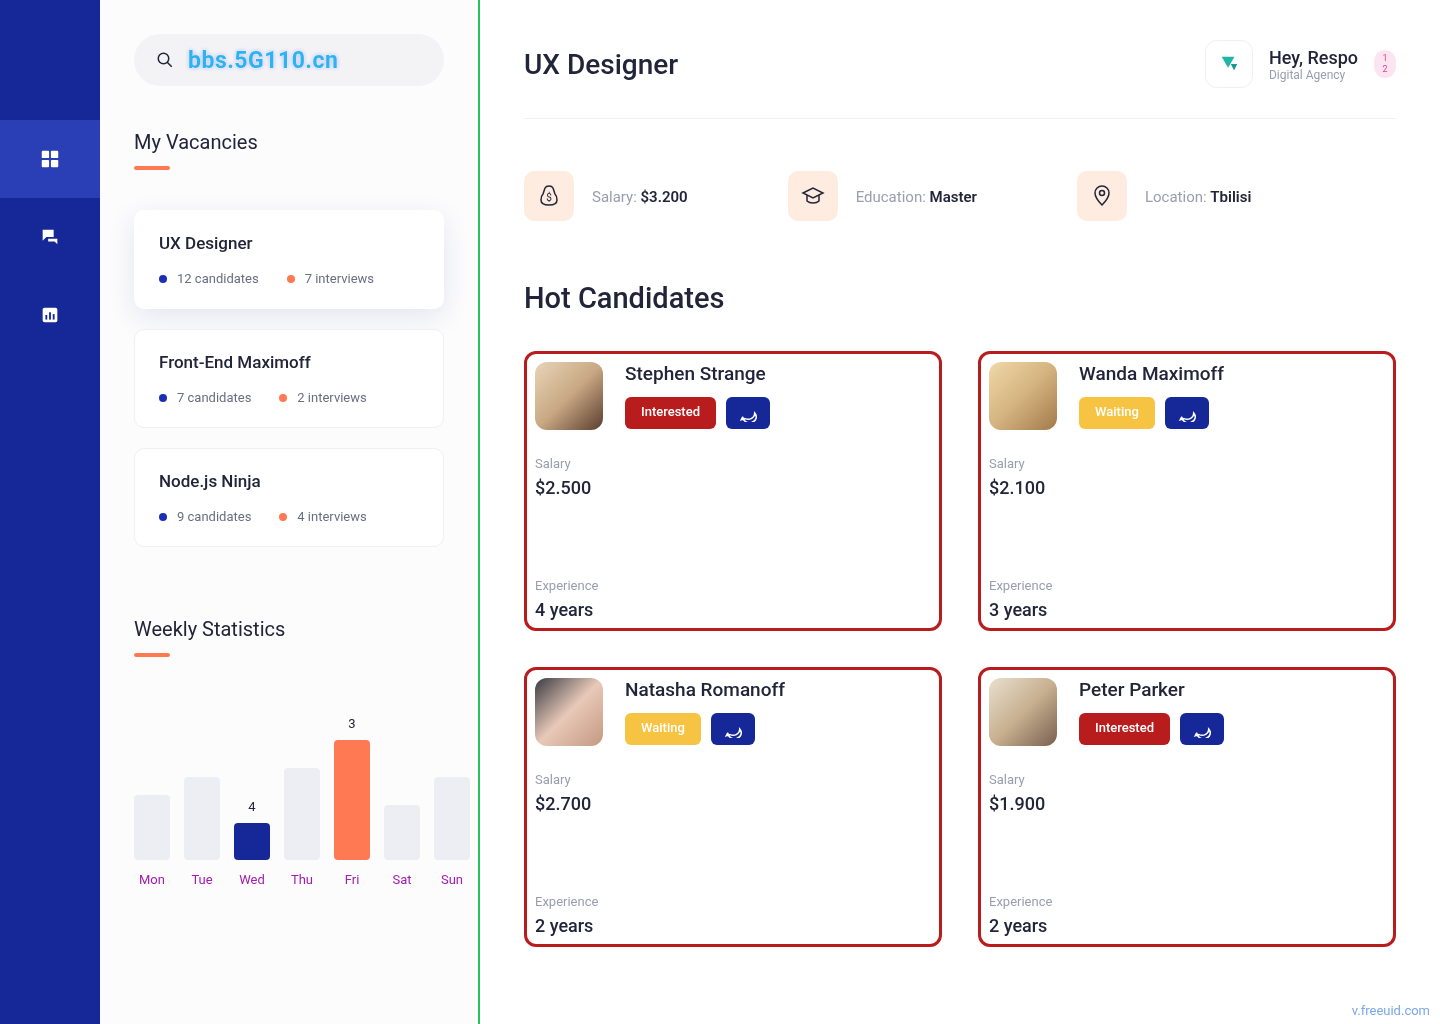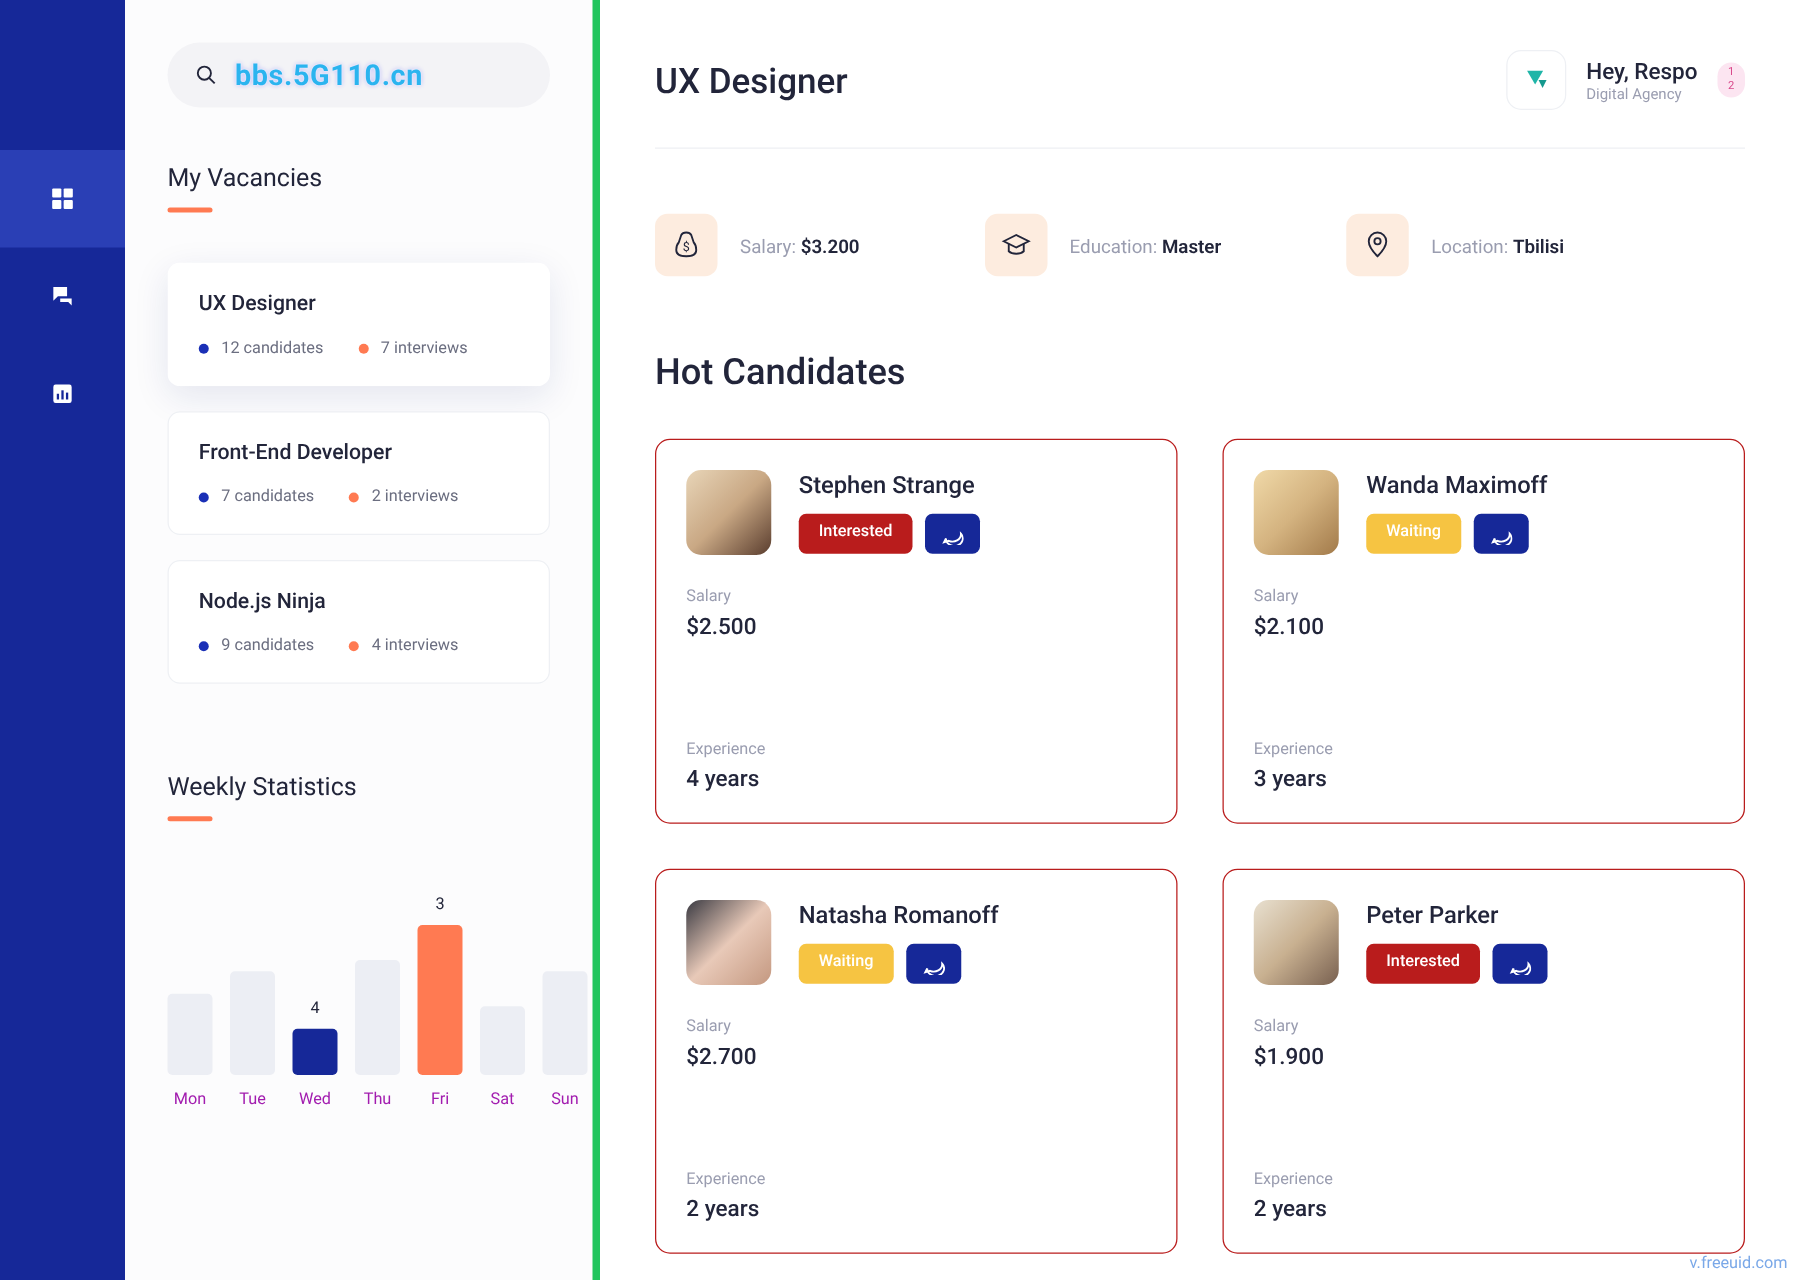--- a/index.html
+++ b/index.html
@@ -3,21 +3,21 @@
 <meta charset="utf-8">
 <style>
 * { margin: 0; padding: 0; box-sizing: border-box; font-family: -apple-system, BlinkMacSystemFont, 'Segoe UI', Roboto, sans-serif; }
 body { background: #fff; display: flex; width: 1440px; height: 1024px; overflow: hidden; }
 
 .nav-rail { width: 100px; background: #162898; display: flex; flex-direction: column; align-items: center; padding-top: 120px; }
 .nav-item { width: 100px; height: 78px; display: flex; align-items: center; justify-content: center; cursor: pointer; }
 .nav-item.active { background: #2a3fb5; }
 .nav-icon { width: 22px; height: 22px; fill: #fff; }
 
-.side-panel { width: 380px; background: #fcfcfd; padding: 34px 34px 0; border-right: 6px solid #22c55e; }
+.side-panel { width: 380px; background: #fcfcfd; padding: 34px 34px 0; border-right: 2px solid #22c55e; }
 .search-box { background: #f3f3f6; border-radius: 28px; height: 52px; display: flex; align-items: center; padding: 0 22px; margin-bottom: 44px; }
 .search-icon { width: 18px; height: 18px; margin-right: 14px; }
 .watermark { font-size: 23px; font-weight: 700; color: #2bb4ef; text-shadow: 0 0 2px #fff, 0 0 4px rgba(0,0,255,.3); letter-spacing: .5px; }
 
 .section-title { font-size: 20px; font-weight: 400; color: #22253a; margin-bottom: 12px; }
 .underline { width: 36px; height: 4px; background: #ff7a52; border-radius: 2px; margin-bottom: 40px; }
 
 .vacancy-card { background: #fff; border: 1px solid #eef0f4; border-radius: 10px; padding: 22px 24px; margin-bottom: 20px; cursor: pointer; }
 .vacancy-card.active { box-shadow: 0 8px 28px rgba(24,39,120,.10); border-color: transparent; }
 .vacancy-title { font-size: 17px; font-weight: 500; color: #22253a; margin-bottom: 18px; }
@@ -45,21 +45,21 @@
 .notif { width: 22px; height: 28px; background: #fce5f1; border-radius: 11px; display: flex; flex-direction: column; align-items: center; justify-content: center; font-size: 9px; color: #d94a8c; line-height: 11px; }
 
 .info-row { display: flex; gap: 100px; padding: 40px 0 60px; }
 .info-item { display: flex; align-items: center; gap: 18px; }
 .info-icon { width: 50px; height: 50px; background: #fdecdf; border-radius: 10px; display: flex; align-items: center; justify-content: center; }
 .info-label { font-size: 15px; color: #9a9db0; }
 .info-value { font-size: 15px; font-weight: 600; color: #22253a; }
 
 .cand-title { font-size: 29px; font-weight: 500; color: #22253a; margin-bottom: 36px; }
 .cand-grid { display: grid; grid-template-columns: 1fr 1fr; gap: 36px; }
-.cand-card { border: 1px solid #b91c1c; border-radius: 12px; padding: 24px; }
+.cand-card { border: 3px solid #b91c1c; border-radius: 12px; padding: 8px; }
 .cand-top { display: flex; gap: 22px; margin-bottom: 26px; }
 .avatar { width: 68px; height: 68px; border-radius: 12px; background: linear-gradient(135deg,#d8c6a8,#b89a7a); object-fit: cover; }
 .cand-name { font-size: 19px; font-weight: 500; color: #22253a; margin-bottom: 12px; }
 .cand-actions { display: flex; gap: 10px; }
 .status-pill { padding: 7px 16px; border-radius: 6px; font-size: 13px; font-weight: 500; color: #fff; }
 .status-interested { background: #b91c1c; }
 .status-waiting { background: #f6c442; }
 .chat-btn { width: 44px; height: 32px; background: #162898; border-radius: 6px; display: flex; align-items: center; justify-content: center; cursor: pointer; }
 .cand-bottom { display: flex; gap: 80px; flex-direction: column; }
 .cand-stat-label { font-size: 13px; color: #9a9db0; margin-bottom: 6px; }
@@ -119,21 +119,21 @@
             <span class="dot dot-blue"></span>
             <span>12 candidates</span>
           </div>
     <div class="meta-item">
             <span class="dot dot-orange"></span>
             <span>7 interviews</span>
           </div>
   </div>
       </div>
       <div class="vacancy-card">
-        <div class="vacancy-title">Front-End Developer</div>
+        <div class="vacancy-title">Front-End Maximoff</div>
   <div class="vacancy-meta">
     <div class="meta-item">
             <span class="dot dot-blue"></span>
             <span>7 candidates</span>
           </div>
     <div class="meta-item">
             <span class="dot dot-orange"></span>
             <span>2 interviews</span>
           </div>
   </div>

